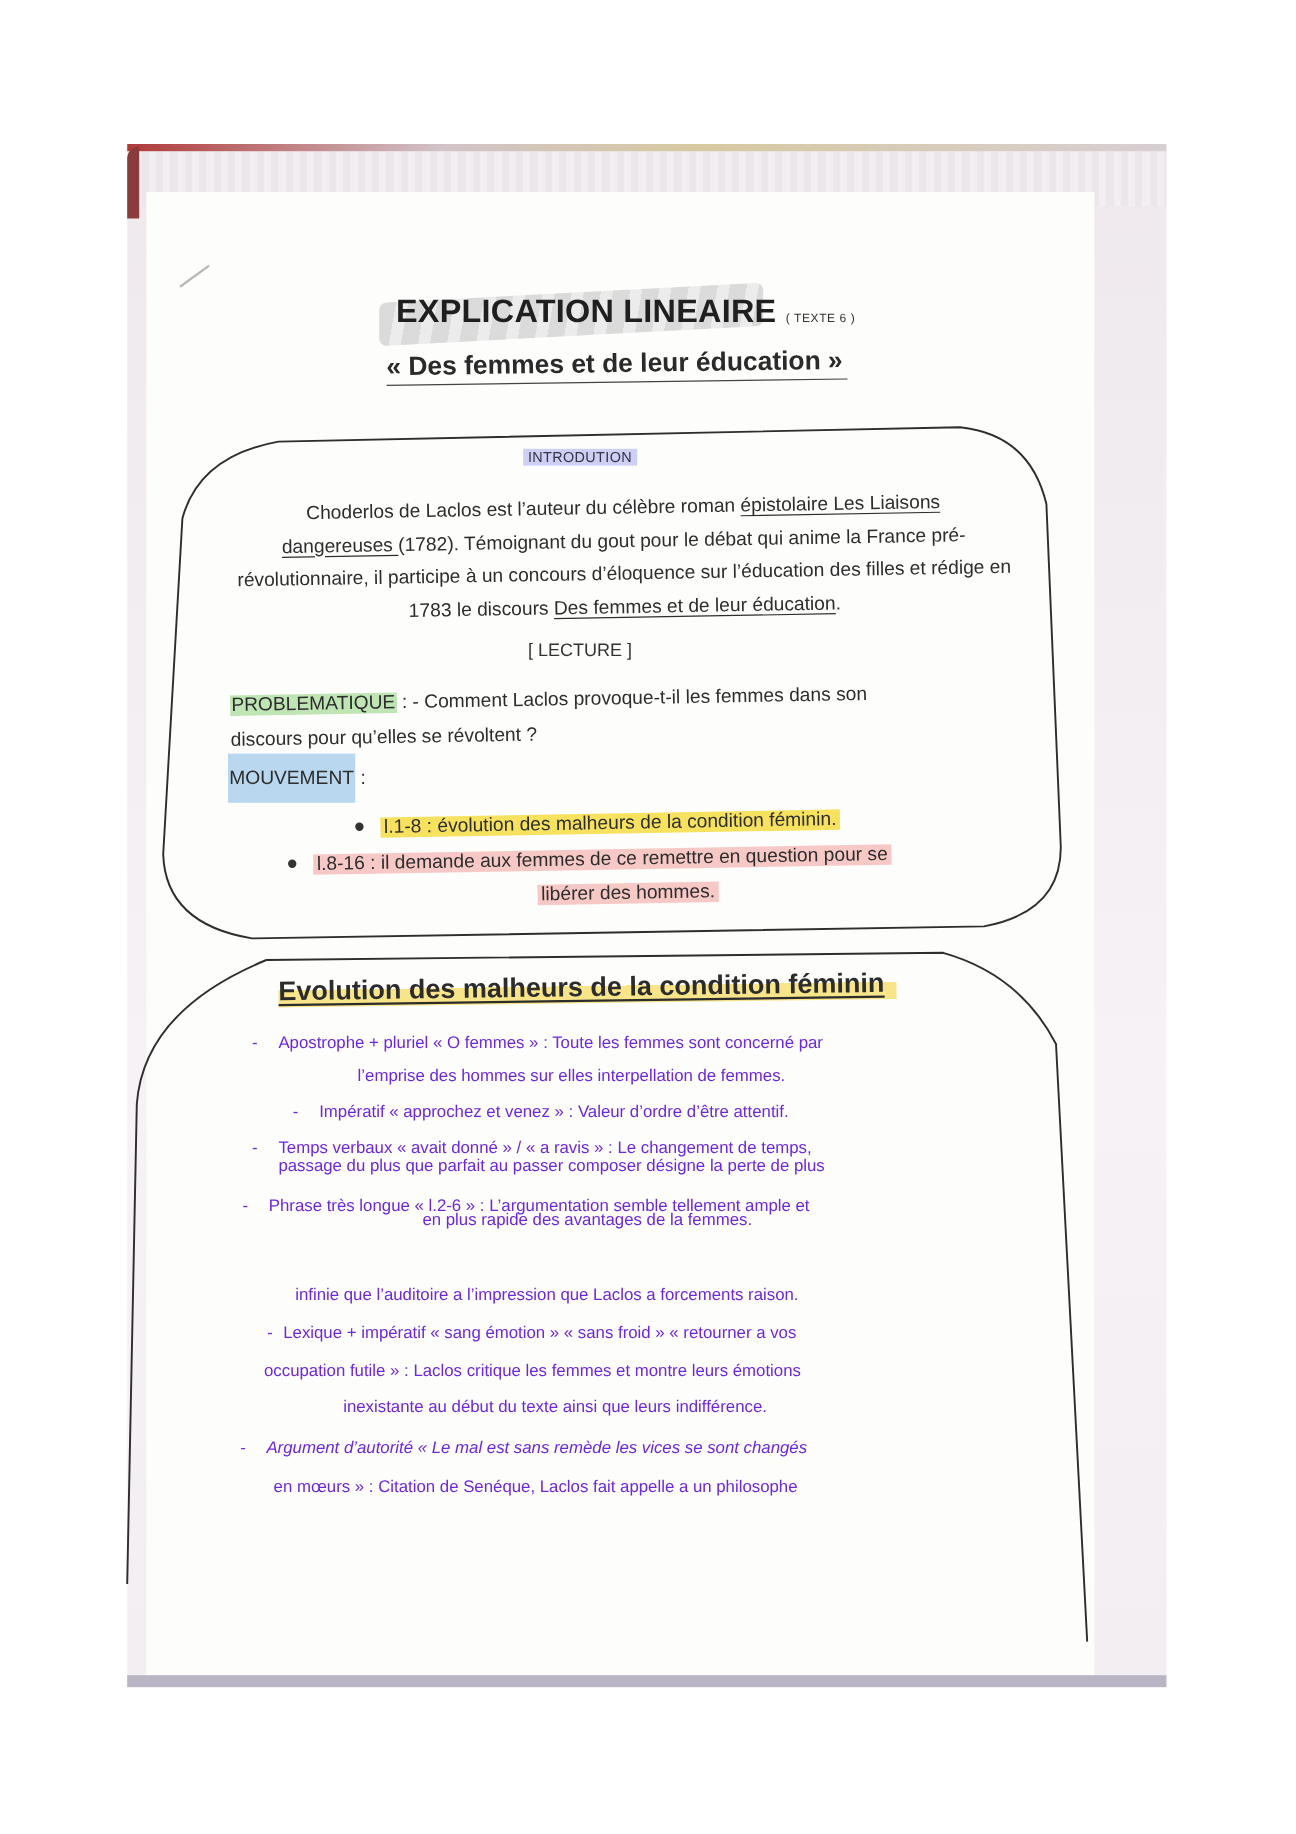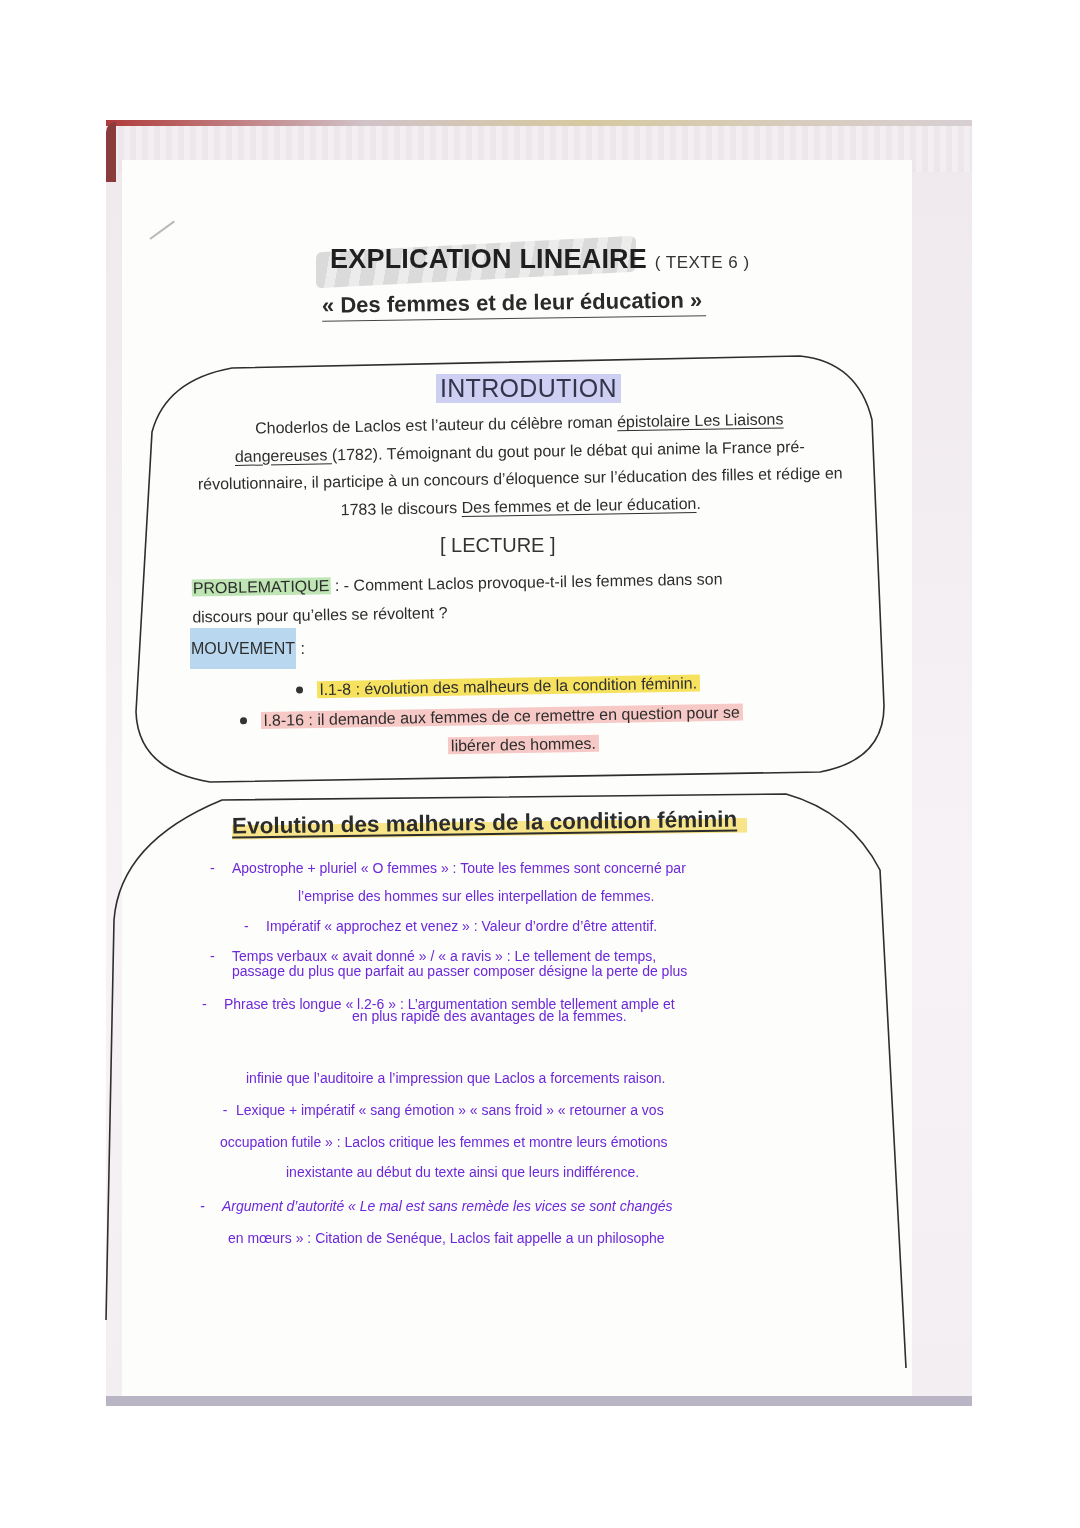--- a/index.html
+++ b/index.html
@@ -45,40 +45,40 @@
   .title-wrap { position: absolute; left: 330px; top: 240px; width: 420px; height: 44px; }
   .title-scribble {
     position: absolute; left: -14px; top: 4px; width: 320px; height: 36px;
     background: repeating-linear-gradient(100deg, #cfcfcf 0 14px, #e6e6e6 14px 24px);
     opacity: .75; transform: skewY(-3deg); border-radius: 6px;
   }
   .title {
     position: absolute; left: 0; top: 4px; white-space: nowrap;
     font-weight: bold; font-size: 27px; color: #1f1f1f; letter-spacing: .2px;
   }
-  .title-sub { font-weight: normal; font-size: 17px; color: #333; letter-spacing: .5px; }
+  .title-sub { font-weight: normal; font-size: 10px; color: #333; letter-spacing: .5px; }
   .subtitle {
     position: absolute; left: 322px; top: 290px; width: 384px;
     font-size: 22px; font-weight: bold; color: #2a2a2a; white-space: nowrap;
     border-bottom: 1.5px solid #444; padding-bottom: 2px; transform: rotate(-0.8deg);
   }
 
   
   svg.outlines { position: absolute; left: 0; top: 0; width: 1080px; height: 1528px; }
   .intro-heading {
     position: absolute; left: 436px; top: 374px; padding: 0 4px;
-    font-size: 25px; color: #33334a; background: #cdd0f2; letter-spacing: .3px;
+    font-size: 12px; color: #33334a; background: #cdd0f2; letter-spacing: .3px;
   }
   .intro-text {
     position: absolute; left: 190px; top: 410px; width: 660px;
     font-size: 16px; line-height: 27.5px; text-align: center; color: #2d2d2d;
     transform: rotate(-1deg);
   }
   .u { text-decoration: underline; text-underline-offset: 3px; }
-  .lecture { position: absolute; left: 440px; top: 534px; font-size: 20px; color: #333; }
+  .lecture { position: absolute; left: 440px; top: 534px; font-size: 15px; color: #333; }
 
   .prob {
     position: absolute; left: 192px; top: 568px; width: 640px;
     font-size: 16px; line-height: 29px; color: #2d2d2d; transform: rotate(-1deg);
   }
   .hl-green { background: #bfe5b4; padding: 0 1px; }
   .hl-blue { background: #b9d8ef; padding: 12px 1px; }
   .hl-yellow { background: #f7e260; padding: 0 3px; }
   .hl-pink { background: #f7c9c6; padding: 0 3px; }
   .mouv { position: absolute; left: 190px; top: 640px; font-size: 16px; color: #2d2d2d; }
@@ -151,21 +151,21 @@
   <span class="hl-pink">libérer des hommes.</span>
 </div>
 
 <div class="sec-heading">Evolution des malheurs de la condition féminin</div>
 
 <div class="pt" style="left:210px; top:860px;"><span class="dash">-</span><span>Apostrophe + pluriel « O femmes » : Toute les femmes sont concerné par</span></div>
 <div class="pt" style="left:298px; top:888px;">l’emprise des hommes sur elles interpellation de femmes.</div>
 
 <div class="pt" style="left:244px; top:918px;"><span class="dash">-</span><span>Impératif  « approchez et venez » : Valeur d’ordre d’être attentif.</span></div>
 
-<div class="pt" style="left:210px; top:948px;"><span class="dash">-</span><span>Temps verbaux  « avait donné » /  « a ravis » : Le tellement de temps,</span></div>
+<div class="pt" style="left:210px; top:948px;"><span class="dash">-</span><span>Temps verbaux  « avait donné » /  « a ravis » : Le changement de temps,</span></div>
 <div class="pt" style="left:232px; top:963px;text-align:center;">passage du plus que parfait au passer composer désigne la perte de plus</div>
 <div class="pt" style="left:352px; top:1008px;">en plus rapide des avantages de la femmes.</div>
 
 <div class="pt" style="left:202px; top:996px;"><span class="dash">-</span><span>Phrase très longue « l.2-6 » : L’argumentation semble tellement ample et</span></div>
 <div class="pt" style="left:246px; top:1070px;">infinie que l’auditoire a l’impression que Laclos a forcements raison.</div>
 
 <div class="pt" style="left:214px; top:1102px;text-align:center;"><span class="dash">-</span><span>Lexique + impératif « sang émotion » « sans froid »  « retourner a vos</span></div>
 <div class="pt" style="left:220px; top:1134px;">occupation futile » : Laclos critique les femmes et montre leurs émotions</div>
 <div class="pt" style="left:286px; top:1164px;">inexistante au début du texte ainsi que leurs indifférence.</div>
 

